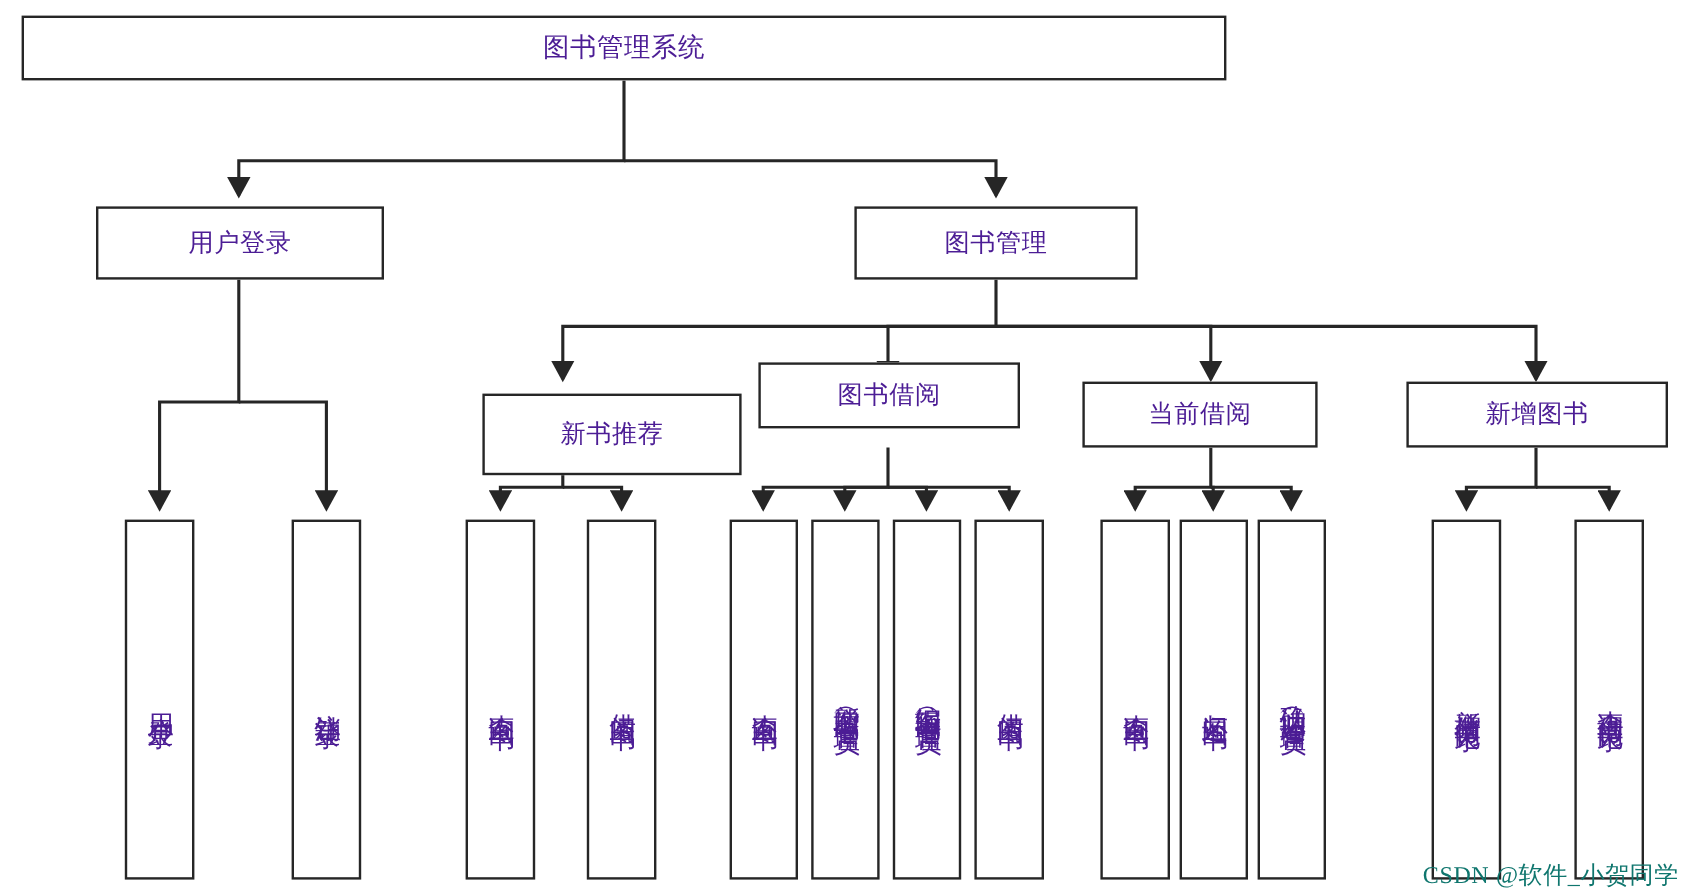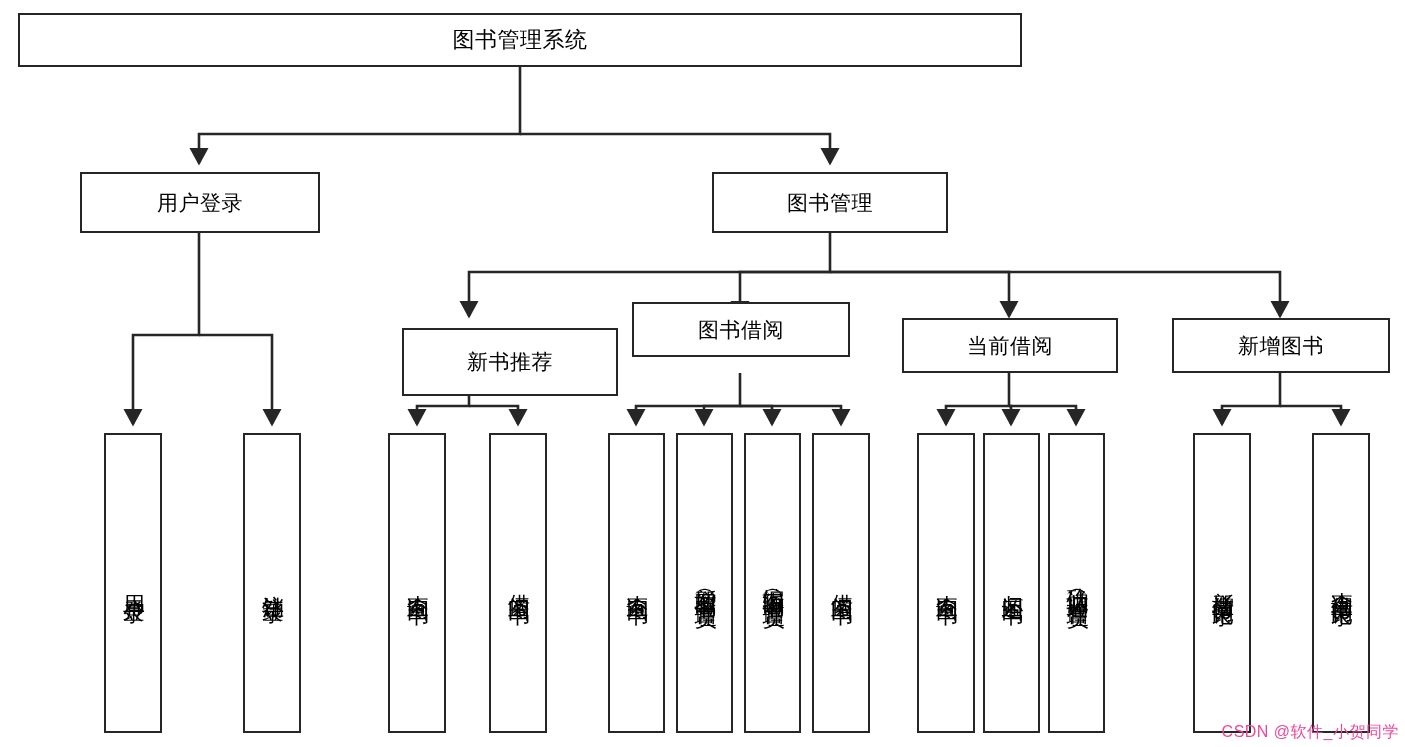--- a/index.html
+++ b/index.html
@@ -23,21 +23,21 @@
     align-items:center;
     justify-content:center;
     color:#111111;
     z-index:3;
   }
   .node-label{
     display:block;
     text-align:right;
     line-height:1.12;
     letter-spacing:0.5px;
-    color:#000000;
+    color:#4c1d95;
   }
   
   .h-node .node-label{
     font-size:21px;
     white-space:nowrap;
   }
   .root .node-label{font-size:22px;}
   
   .v-node{
     align-items:center;
@@ -59,26 +59,26 @@
   .edge{
     fill:none;
     stroke:#262626;
     stroke-width:2.6;
   }
   .arrowhead{fill:#262626;}
   #watermark{
     position:absolute;
     right:6px;
     bottom:4px;
-    font-size:16px;
-    color:#ec4899;
+    font-size:20px;
+    color:#0f766e;
     letter-spacing:0.5px;
     z-index:5;
     white-space:nowrap;
-    font-family:Liberation Sans, sans-serif;
+    font-family:Liberation Serif, serif;
   }
 </style>
 </head>
 <body>
 
 <div id="diagram">
 
   <svg id="edges" viewBox="0 0 1405 747">
     <defs>
       <marker id="arrow" viewBox="0 0 12 12" refX="9.5" refY="6" markerWidth="7.5" markerHeight="7.5" orient="auto-start-reverse">
@@ -123,21 +123,21 @@
   <div class="node h-node" style="left:712px;top:172px;width:236px;height:61px;">
     <span class="node-label">图书管理</span>
   </div>
 
   <div class="node h-node" style="left:362px;top:328px;width:216px;height:68px;margin-left:40px;">
     <span class="node-label">新书推荐</span>
   </div>
   <div class="node h-node" style="left:632px;top:302px;width:218px;height:55px;">
     <span class="node-label">图书借阅</span>
   </div>
-  <div class="node h-node" style="left:902px;top:318px;width:216px;height:55px;">
+  <div class="node h-node" style="left:902px;top:318px;width:196px;height:55px;">
     <span class="node-label">当前借阅</span>
   </div>
   <div class="node h-node" style="left:1172px;top:318px;width:218px;height:55px;">
     <span class="node-label">新增图书</span>
   </div>
 
   <div class="node v-node" style="left:104px;top:433px;width:58px;height:300px;">
     <span class="node-label">用户登录</span>
   </div>
   <div class="node v-node" style="left:243px;top:433px;width:58px;height:300px;">

